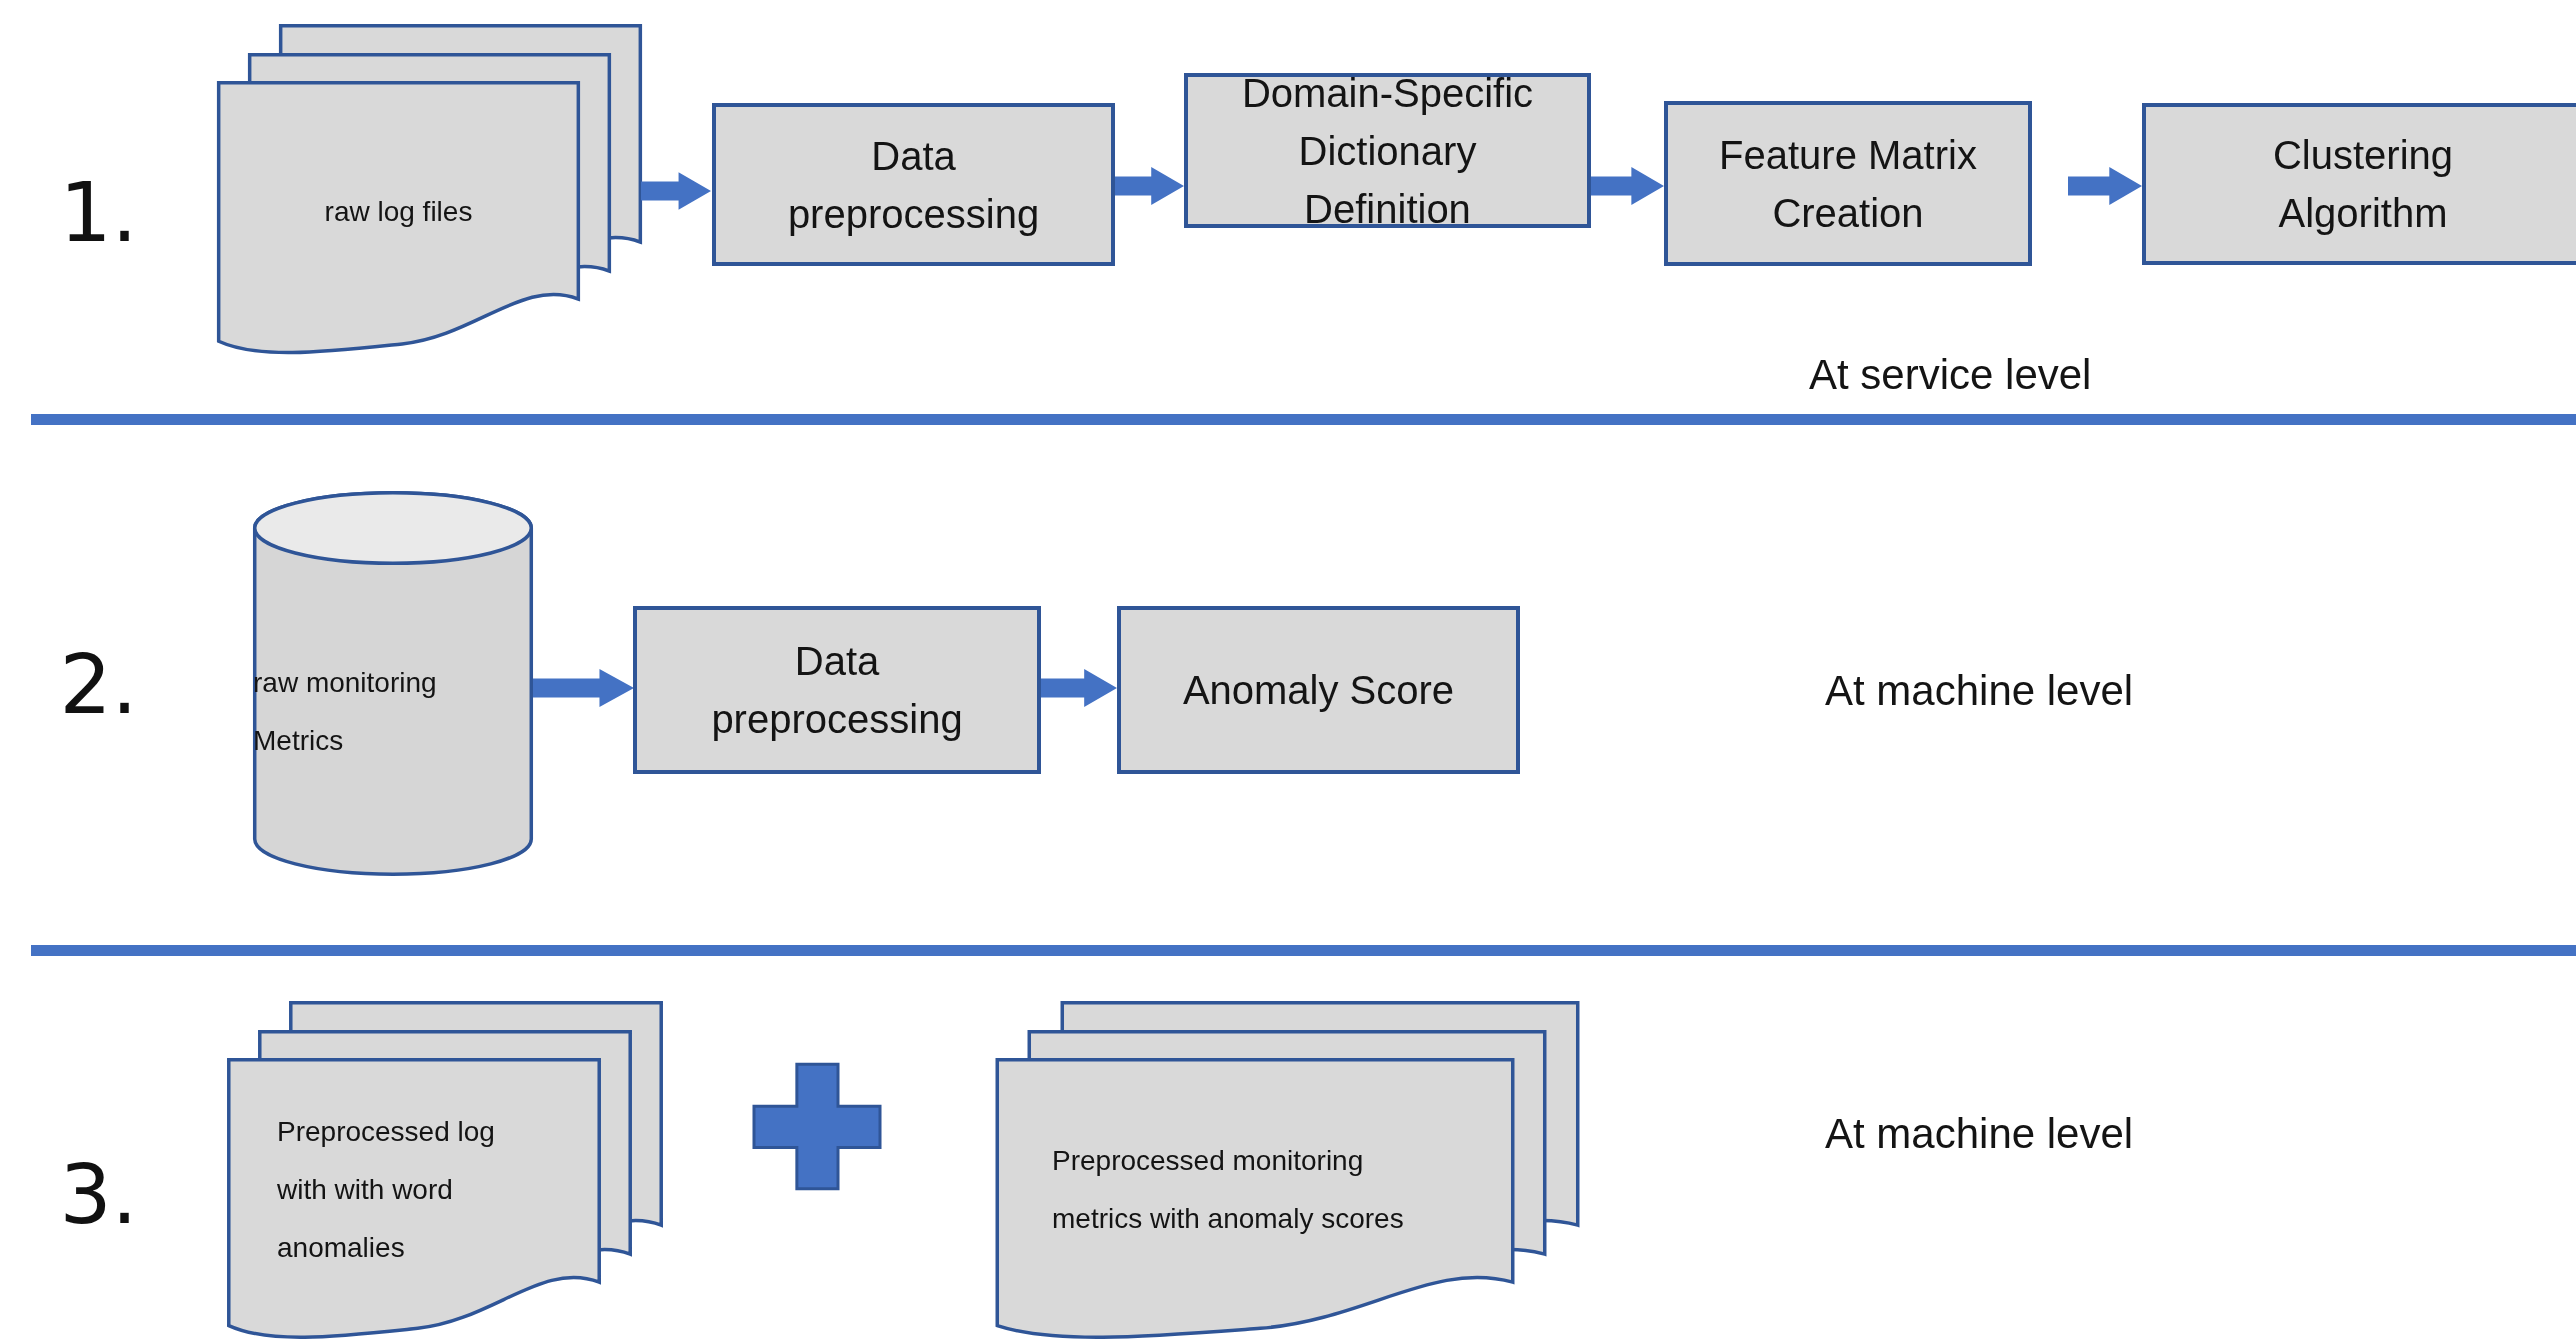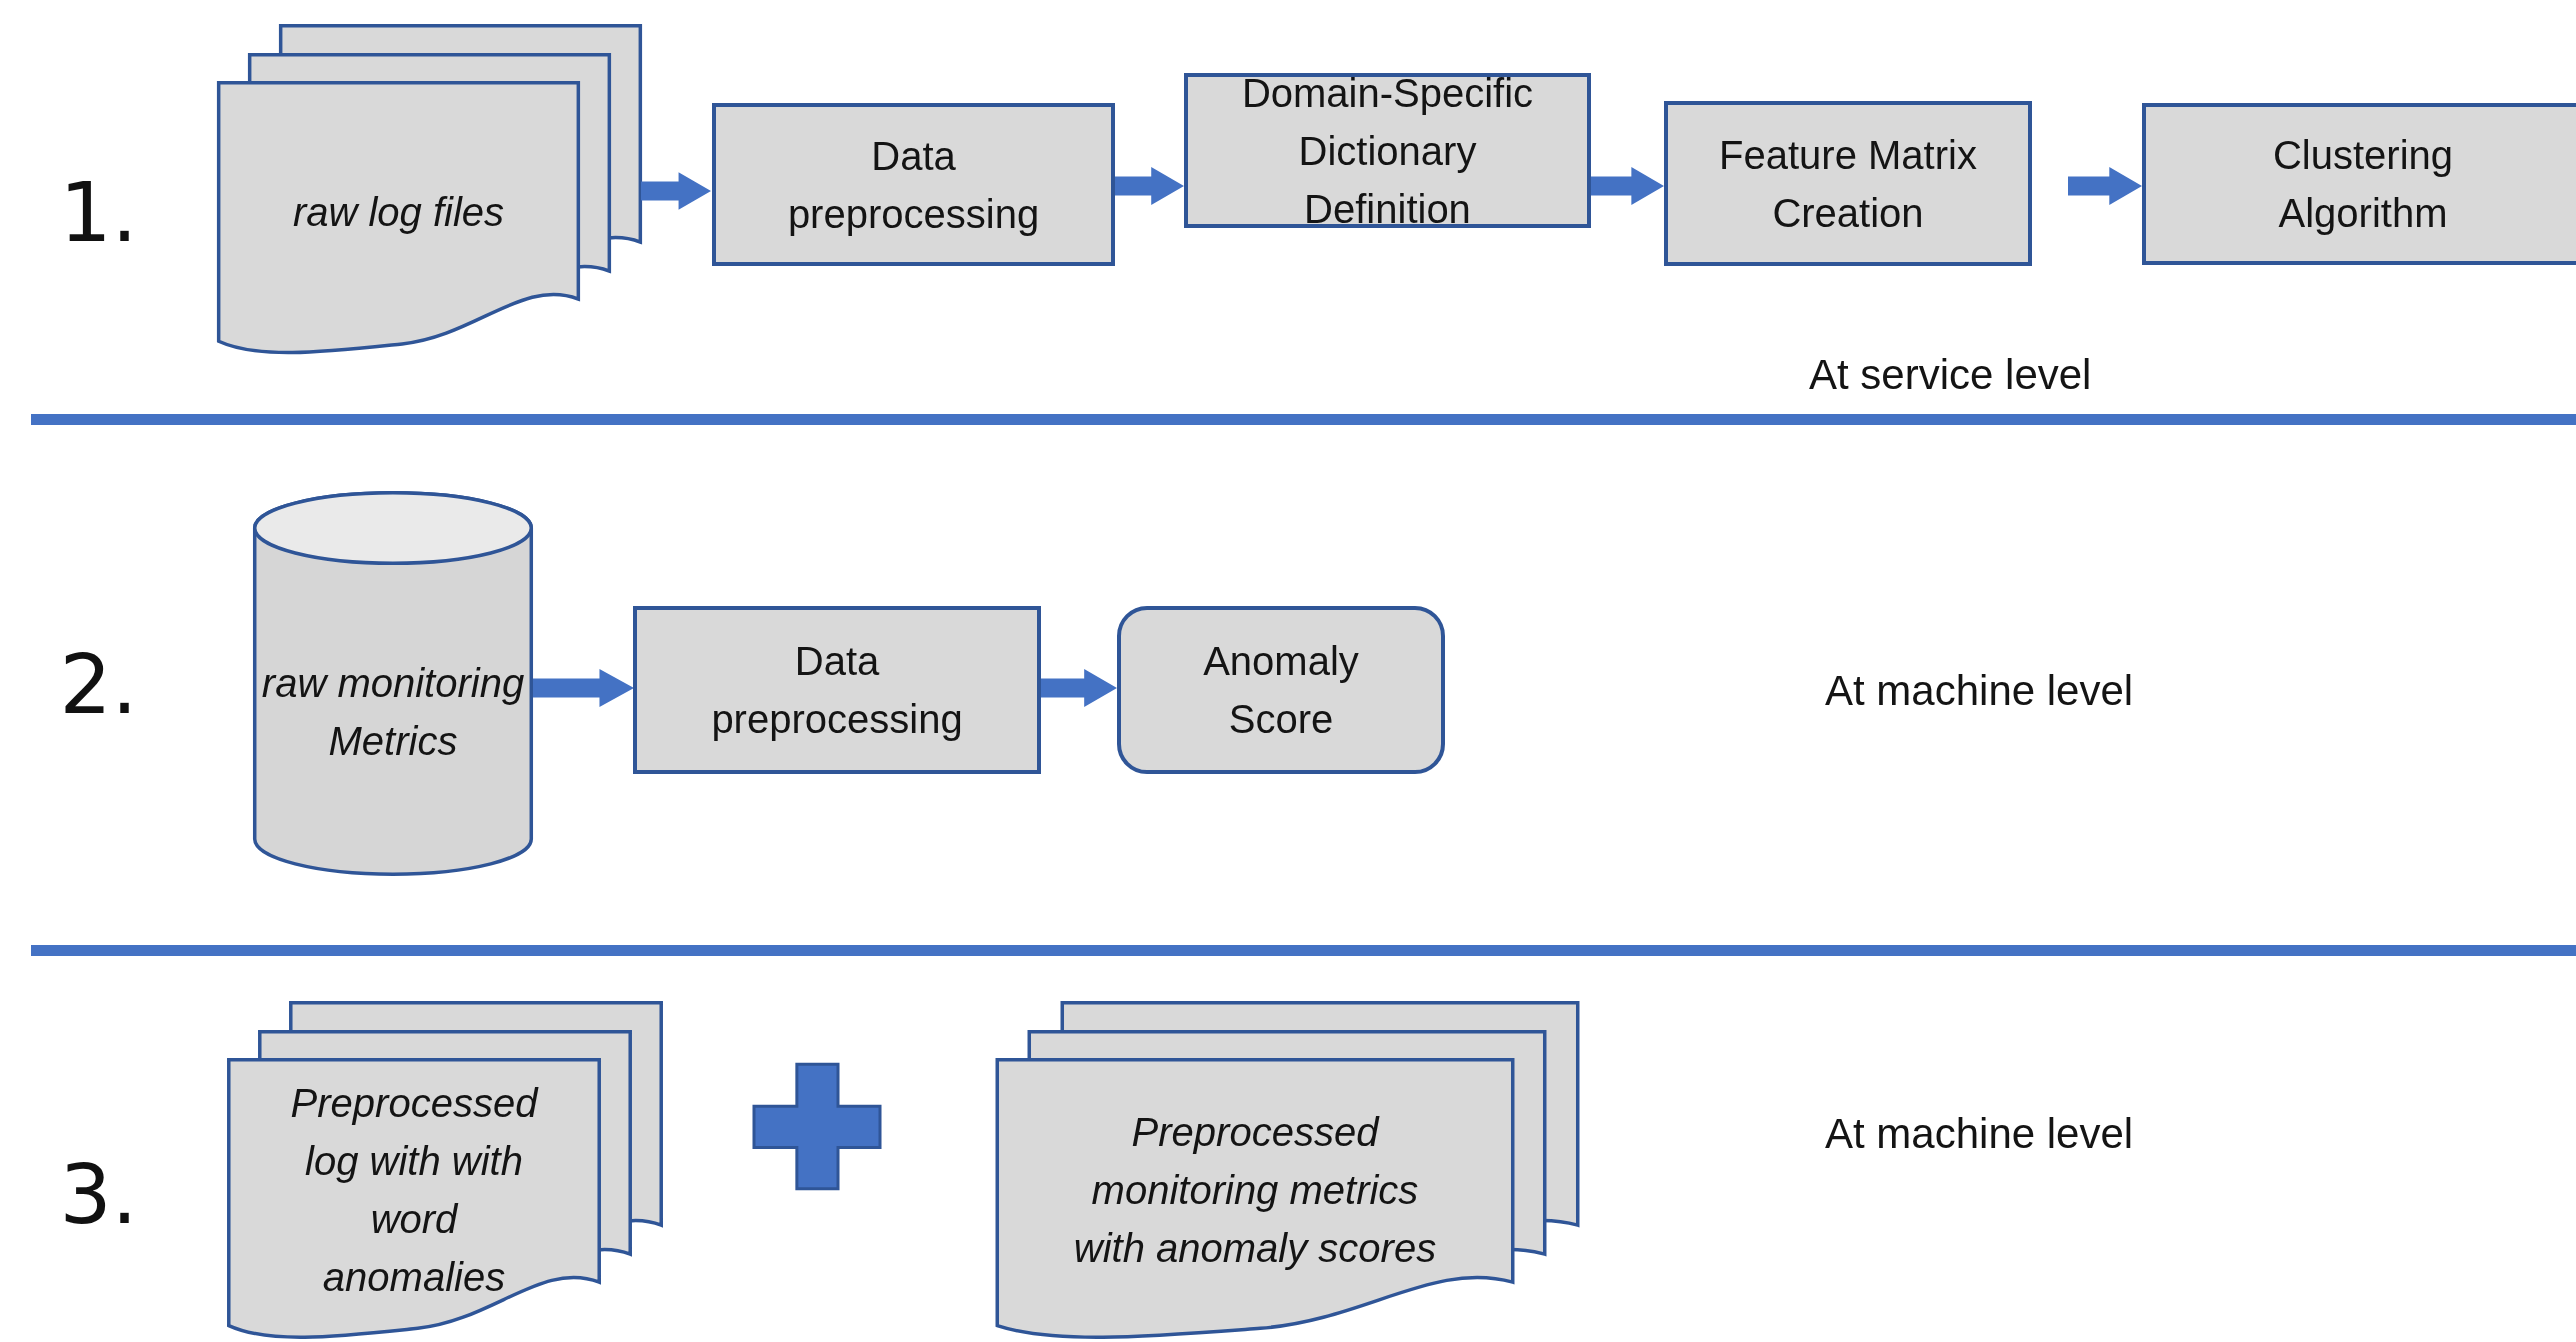--- a/index.html
+++ b/index.html
@@ -28,24 +28,22 @@
     left:34px;width:129px;
     text-align:center;
     font-family:"DejaVu Sans",sans-serif;
     font-size:82px;line-height:82px;
     color:#111111;
   }
   
   .shape-label{
     position:absolute;
     display:flex;align-items:center;justify-content:center;
-    text-align:center;
-    font-size:40px;line-height:58px;
+    font-size:28px;line-height:58px;
     pointer-events:none;
-    font-style:italic;
   }
   
   .annot{
     position:absolute;
     font-size:42px;line-height:48px;
     white-space:nowrap;
   }
   
   .divider{
     position:absolute;
@@ -112,21 +110,21 @@
   <svg class="shape" style="left:533px;top:669px;" width="101" height="38" viewBox="0 0 117 44">
     <polygon points="0,11 77,11 77,0 117,22 77,44 77,33 0,33" fill="#4472C4"></polygon>
   </svg>
 
   <div class="box" style="left:633px;top:606px;width:408px;height:168px;">Data preprocessing</div>
 
   <svg class="shape" style="left:1041px;top:669px;" width="76" height="38" viewBox="0 0 88 44">
     <polygon points="0,11 50,11 50,0 88,22 50,44 50,33 0,33" fill="#4472C4"></polygon>
   </svg>
 
-  <div class="box" style="left:1117px;top:606px;width:328px;height:168px;border-radius:30px;">Anomaly Score</div>
+  <div class="box" style="left:1117px;top:606px;width:403px;height:168px;">Anomaly Score</div>
 
   <div class="annot" style="left:1825px;top:667px;">At machine level</div>
 
   <div class="divider" style="top:945px;"></div>
 
   <div class="num" style="top:1154px;">3.</div>
 
   <svg class="shape" style="left:287px;top:1000px;" width="378" height="293" viewBox="0 0 100 108" preserveAspectRatio="none">
     <path d="M1,1 H99 V83 C84,75 71,97 51,100 C30,103 12,106 1,99 Z" fill="#D9D9D9" stroke="#2F5597" stroke-width="3.5"></path>
   </svg>

